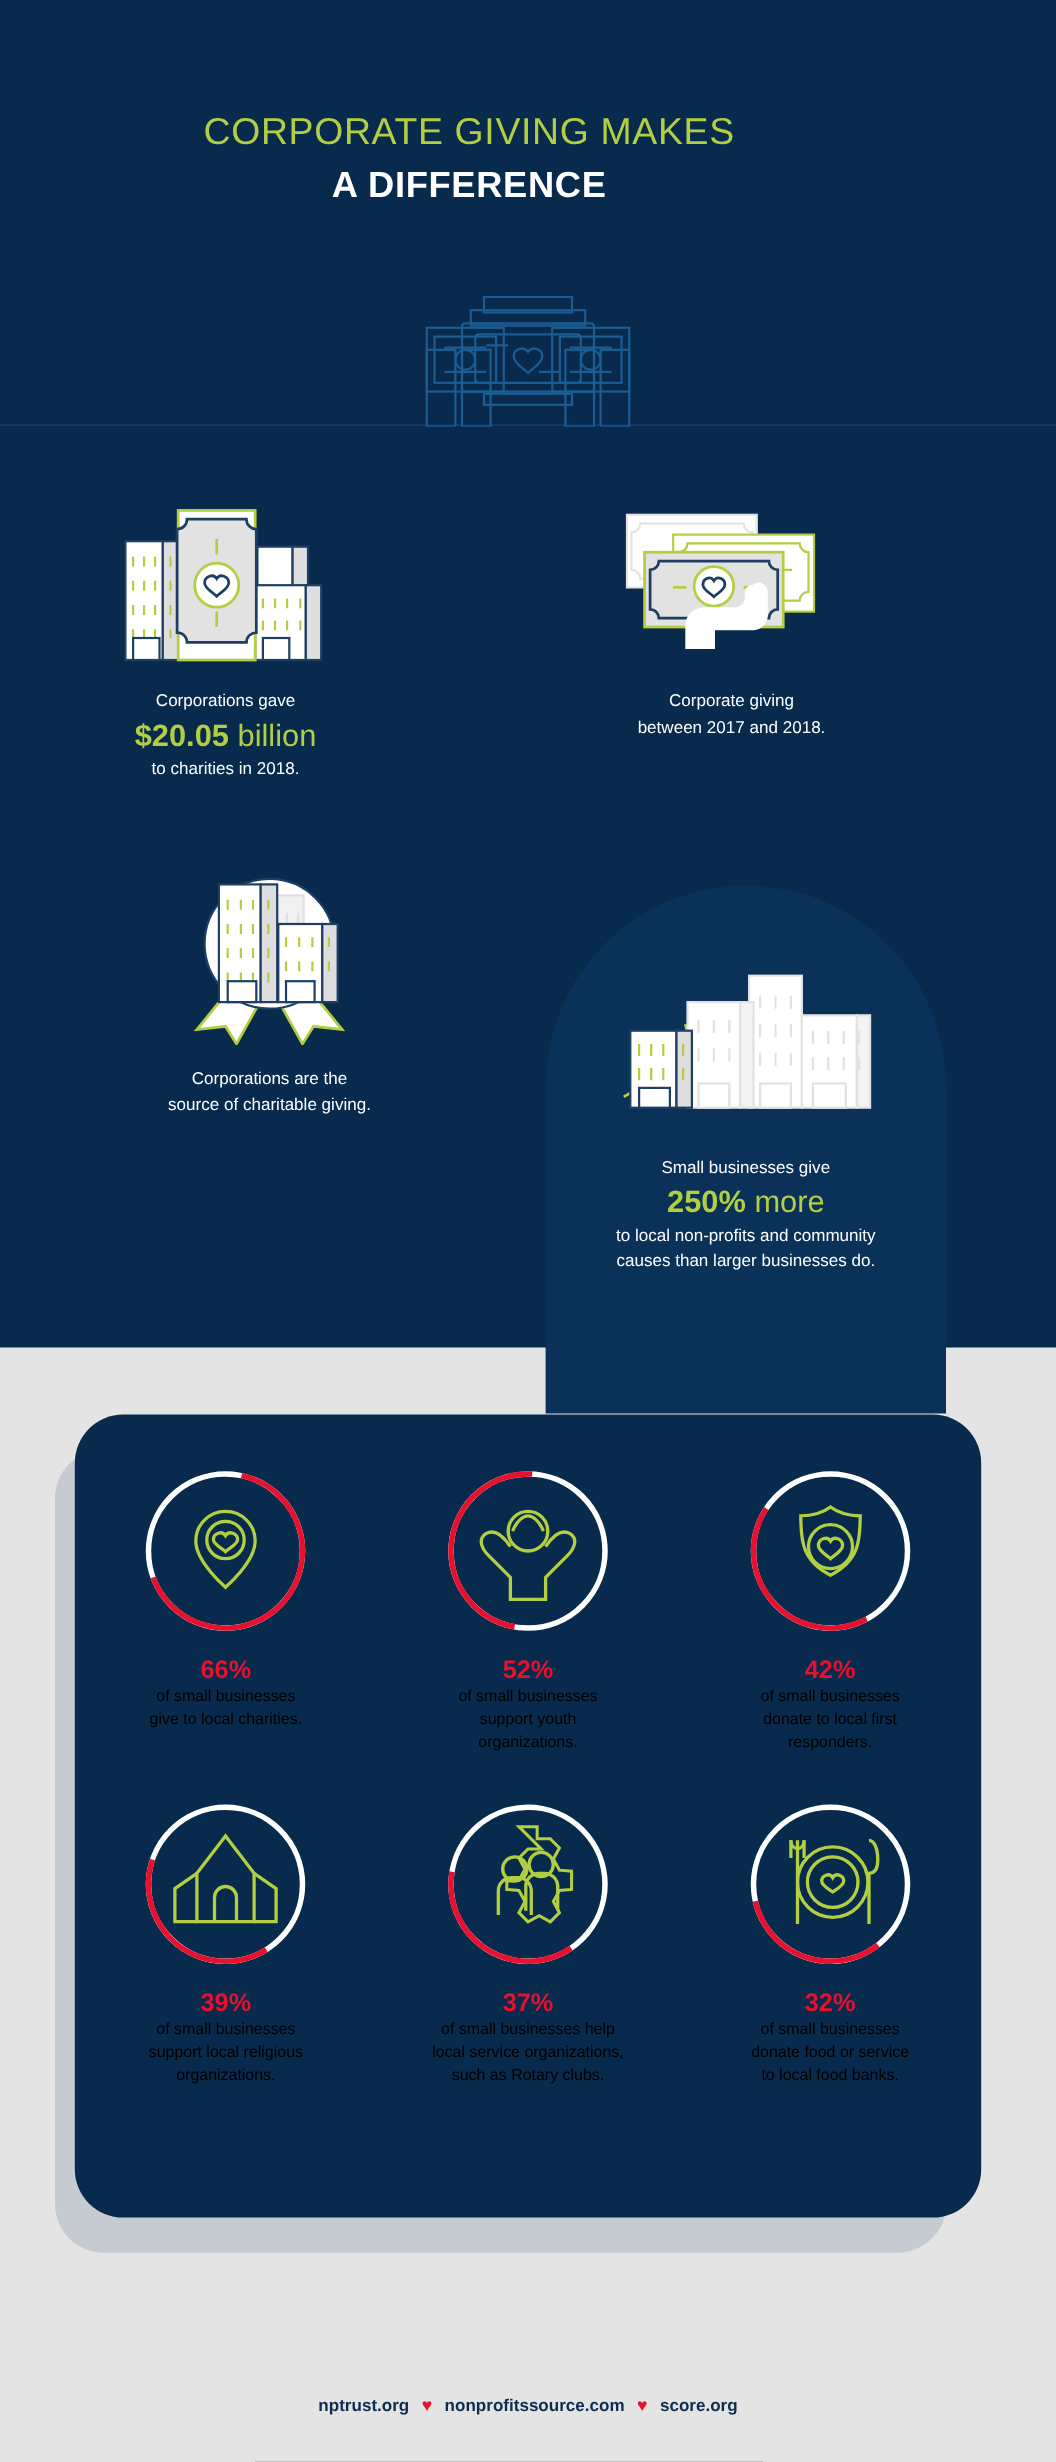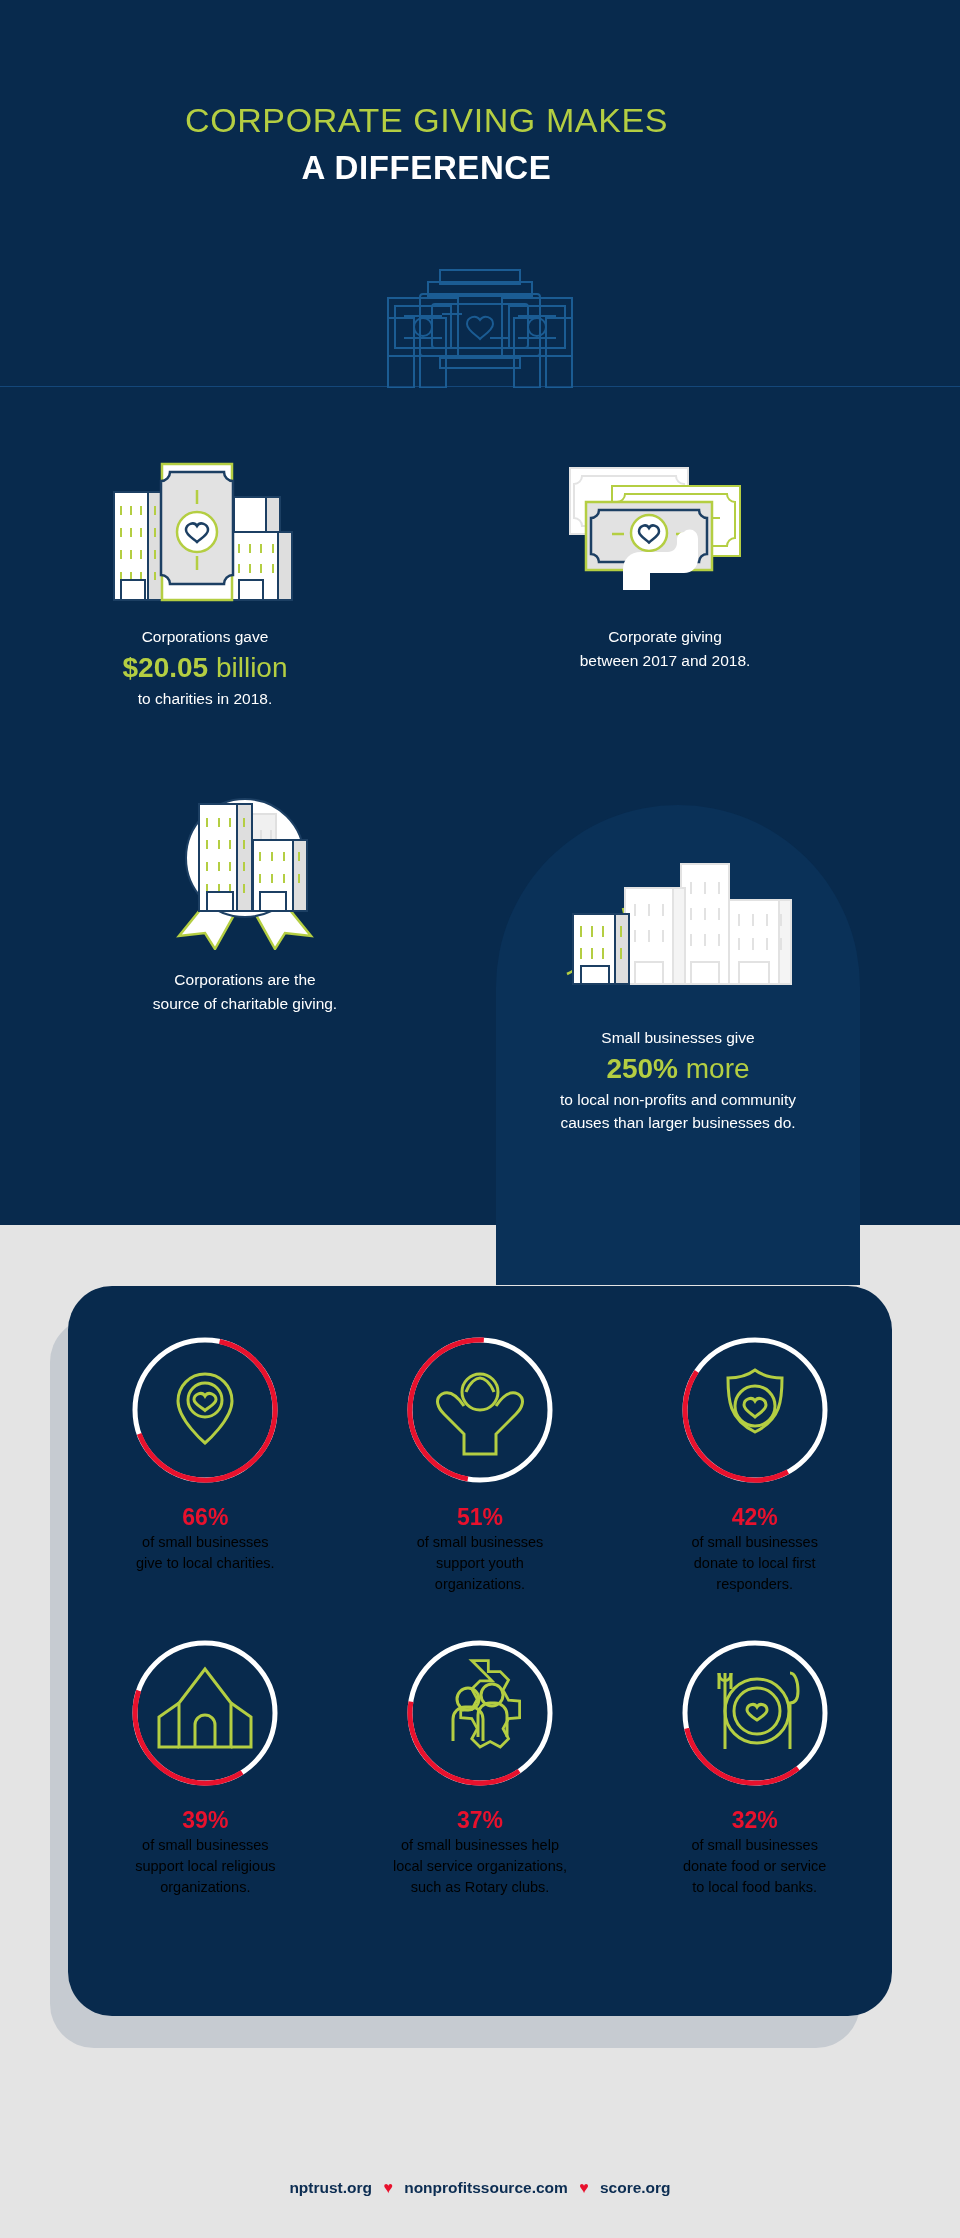--- a/index.html
+++ b/index.html
@@ -46,21 +46,21 @@
   #stat-2 { left:500px; top:460px; width:330px; }
   #stat-3 { left:120px; top:790px; width:250px; }
 
   
   #arch-panel {
     position:absolute; left:496px; top:805px; width:364px; height:480px;
     background:#0A3158;
     border-radius:182px 182px 0 0;
   }
   #stat-4 {
-    position:absolute; left:496px; top:856px; width:364px; text-align:center;
+    position:absolute; left:496px; top:879px; width:364px; text-align:center;
   }
 
   
   #card-shadow {
     position:absolute; left:50px; top:1318px; width:810px; height:730px;
     background:#C6CBD1; border-radius:44px;
   }
   #card {
     position:absolute; left:68px; top:1286px; width:824px; height:730px;
     background:#082A4D; border-radius:44px;
@@ -269,21 +269,21 @@
       <svg width="160" height="160" viewBox="0 0 160 160">
         <circle cx="80" cy="80" r="70" fill="none" stroke="#FFFFFF" stroke-width="5"></circle>
         <circle cx="80" cy="80" r="70" fill="none" stroke="#E8112D" stroke-width="5" stroke-dasharray="211.1 228.8" transform="rotate(100 80 80)"></circle>
         <g stroke="#B4CE42" stroke-width="3" fill="none">
           <circle cx="80" cy="62" r="18"></circle>
           <path d="M66 62c4-10 10-14 14-14s10 4 14 14"></path>
           <path d="M64 76c-6-9-14-16-22-12-8 5-4 14 2 20l20 20v20h32v-20l20-20c6-6 10-15 2-20-8-4-16 3-22 12"></path>
         </g>
       </svg>
     </div>
-    <div class="donut-pct">51%</div>
+    <div class="donut-pct">52%</div>
     <div class="donut-cap">of small businesses</div>
     <div class="donut-cap">support youth</div>
     <div class="donut-cap">organizations.</div>
   </div>
 
   <div class="donut-cell">
     <div class="donut-wrap">
       <svg width="160" height="160" viewBox="0 0 160 160">
         <circle cx="80" cy="80" r="70" fill="none" stroke="#FFFFFF" stroke-width="5"></circle>
         <circle cx="80" cy="80" r="70" fill="none" stroke="#E8112D" stroke-width="5" stroke-dasharray="184.7 255.2" transform="rotate(62 80 80)"></circle>

